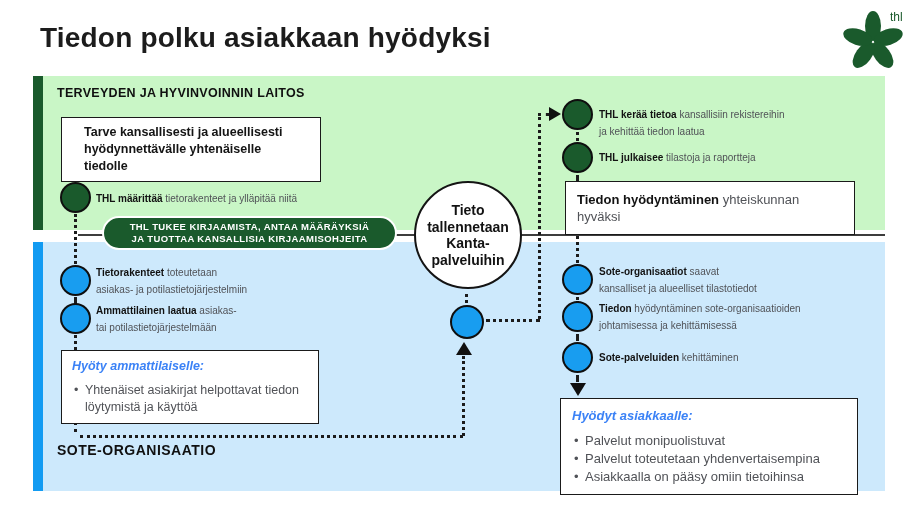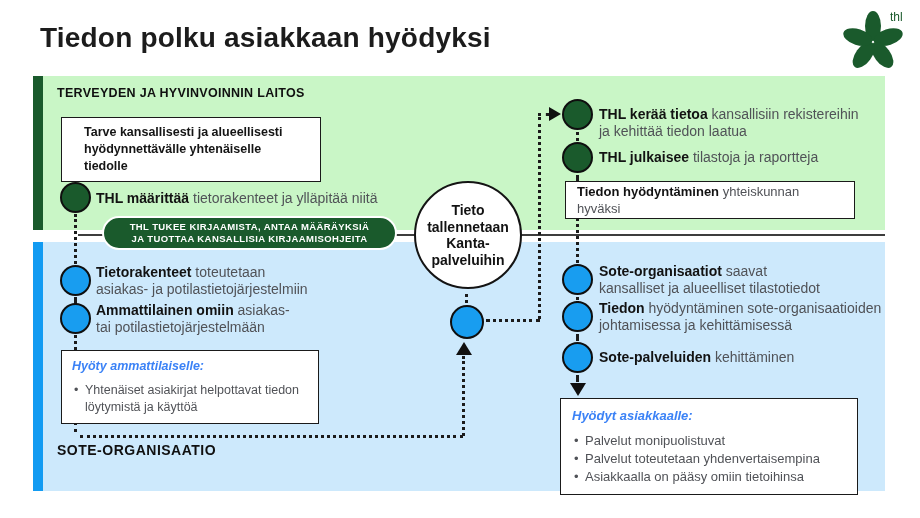--- a/index.html
+++ b/index.html
@@ -19,33 +19,33 @@
   .stripe-sote{top:242px;height:249px;background:#129bf2;}
   .band-heading{font-size:12.5px;font-weight:700;color:#101010;letter-spacing:.3px;}
   .heading-thl{left:57px;top:86px;}
   .heading-sote{left:57px;top:442px;font-size:14px;letter-spacing:.5px;}
   
   .midline{left:78px;top:234px;width:807px;height:2px;background:#3d3d3d;z-index:1;}
   
   .wbox{background:#fff;border:1px solid #1a1a1a;font-size:12.5px;line-height:17px;z-index:4;box-sizing:border-box;}
   .needbox{left:61px;top:117px;width:260px;padding:6px 22px;font-weight:700;}
   .hyotybox{left:61px;top:350px;width:258px;padding:7px 10px;}
-  .tiedonbox{left:565px;top:181px;width:290px;padding:1px 11px;font-size:13px;}
+  .tiedonbox{left:565px;top:181px;width:290px;padding:9px 11px;font-size:13px;}
   .hyodytbox{left:560px;top:398px;width:298px;padding:8px 11px;font-size:13px;line-height:18px;}
   .wbox .boxtitle{font-weight:700;color:#3b82f6;font-style:italic;}
   ul.blist{margin:7px 0 0 0;padding:0 0 0 13px;list-style:none;color:#505257;}
   ul.blist li{position:relative;}
   ul.blist li::before{content:"\2022";position:absolute;left:-11px;color:#505257;}
   
   .node{width:27px;height:27px;border-radius:50%;border:2px solid #0f0f0f;z-index:4;box-sizing:content-box;}
   .node.green{background:#1a5a2c;}
   .node.blue{background:#189df0;}
   .connector-node{left:450px;top:305px;width:30px;height:30px;border-radius:50%;border:2px solid #0f0f0f;background:#189df0;z-index:4;}
   
-  .nlabel{font-size:14px;line-height:17px;color:#505257;z-index:4;white-space:nowrap;}
+  .nlabel{font-size:10px;line-height:17px;color:#505257;z-index:4;white-space:nowrap;}
   .b{font-weight:700;color:#121212;}
   .g{color:#505257;}
   
   .pill{left:102px;top:216px;width:295px;height:34px;border-radius:18px;background:#1a5a2c;border:2px solid #ffffff;
         box-sizing:border-box;display:flex;flex-direction:column;justify-content:center;align-items:center;z-index:5;}
   .pill div{color:#fff;font-size:9.5px;font-weight:700;letter-spacing:.4px;line-height:12px;white-space:nowrap;}
   
   .kanta{left:414px;top:181px;width:108px;height:108px;border-radius:50%;background:#fff;border:2px solid #141414;
          box-sizing:border-box;display:flex;flex-direction:column;justify-content:center;align-items:center;z-index:5;
          font-size:14px;font-weight:700;line-height:16.5px;text-align:center;color:#121212;}
@@ -112,21 +112,21 @@
   <div class="abs node blue" style="left:60px;top:265px;"></div>
   <div class="abs nlabel" style="left:96px;top:264px;">
     <div><span class="b">Tietorakenteet</span><span class="g"> toteutetaan</span></div>
     <div class="g">asiakas- ja potilastietojärjestelmiin</div>
   </div>
 
   <div class="abs dotv" style="left:74px;top:297px;height:5px;"></div>
 
   <div class="abs node blue" style="left:60px;top:303px;"></div>
   <div class="abs nlabel" style="left:96px;top:302px;">
-    <div><span class="b">Ammattilainen omiin</span><span class="g"> asiakas-</span></div>
+    <div><span class="b">Ammattilainen laatua</span><span class="g"> asiakas-</span></div>
     <div class="g">tai potilastietojärjestelmään</div>
   </div>
 
   <div class="abs dotv" style="left:74px;top:335px;height:15px;"></div>
 
   <div class="abs wbox hyotybox">
     <div class="boxtitle">Hyöty ammattilaiselle:</div>
     <ul class="blist">
       <li>Yhtenäiset asiakirjat helpottavat tiedon löytymistä ja käyttöä</li>
     </ul>

